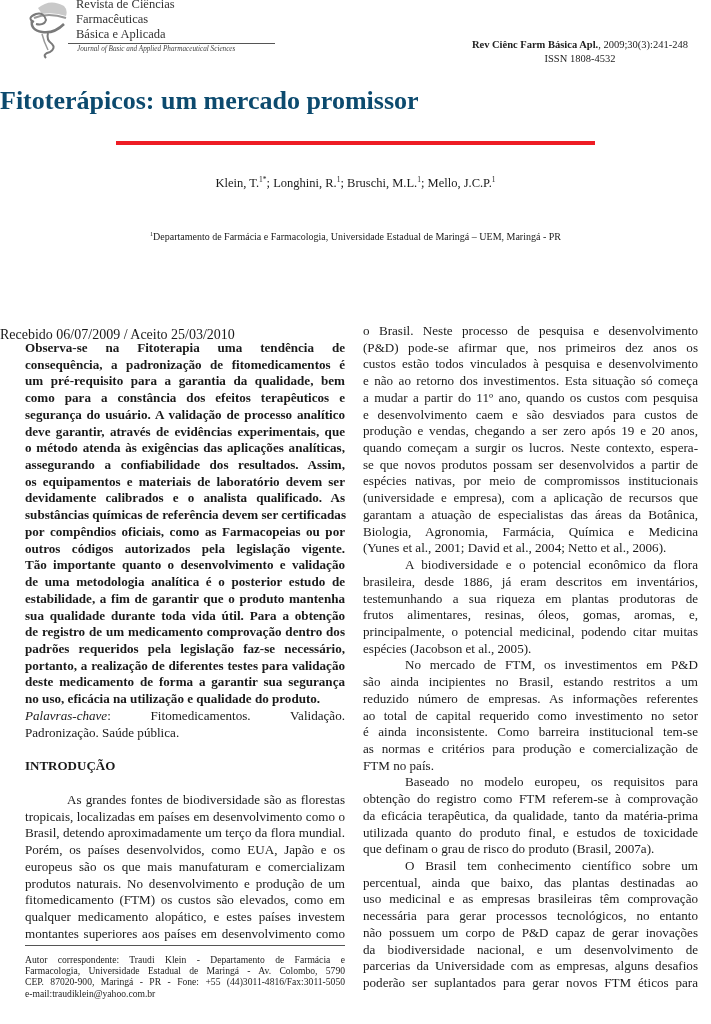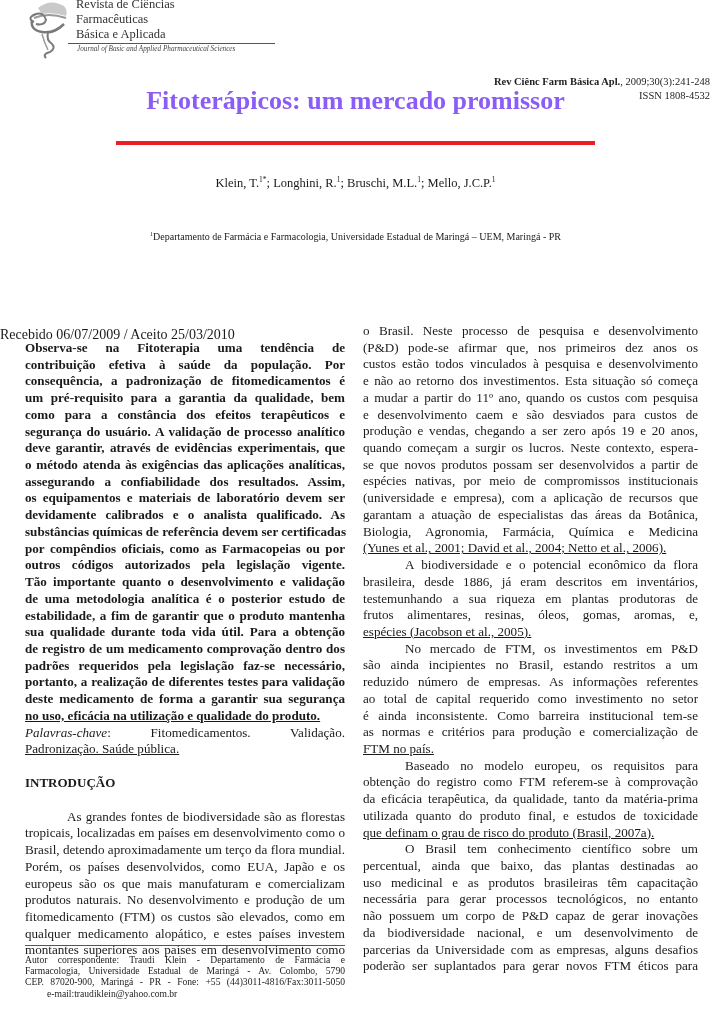--- a/index.html
+++ b/index.html
@@ -4,44 +4,44 @@
 <style>
   html, body { margin:0; padding:0; background:#ffffff; }
   body { width:711px; height:1024px; position:relative; overflow:hidden; font-family:"Liberation Serif", serif; color:#1a1a1a; }
   .abs { position:absolute; }
   
   #logo { left:24px; top:0px; width:50px; height:60px; }
   .jname { left:76px; font-size:12.5px; color:#333; line-height:15px; white-space:nowrap; }
   #jn1 { top:-3px; } #jn2 { top:12px;text-align:center; } #jn3 { top:27px; }
   #jrule { left:68px; top:43px; width:207px; height:1px; background:#555; }
   #jsub { left:77px; top:45px; font-size:7.2px; font-style:italic; color:#444; white-space:nowrap; }
-  #cite { right:1px; top:38px; font-size:10.5px; text-align:right; line-height:14px; color:#222;margin-top:37px; }
+  #cite { right:23px; top:38px; font-size:10.5px; text-align:center; line-height:14px; color:#222; }
   #cite b { font-weight:bold; }
   
-  #title { left:0; width:711px; top:86px; text-align:center; font-size:26px; font-weight:bold; color:#8b5cf6; }
+  #title { left:0; width:711px; top:86px; font-size:26px; font-weight:bold; color:#0c4a6e; }
   #redrule { left:116px; top:141px; width:479px; height:4px; background:#ee1c24; }
   #authors { left:0; width:711px; top:176px; text-align:center; font-size:12.5px; }
   #affil { left:0; width:711px; top:231px; text-align:center; font-size:10px; }
   #dates { left:0; width:711px; top:283px; font-size:14px;margin-top:44px; }
   sup { font-size:0.6em; line-height:0; }
   
   .col { position:absolute; width:320px; }
   #lcol { left:25px; top:323px; }
   #rcol { left:363px; top:323px; width:335px; }
   .hdg { font-size:13px; font-weight:bold; height:16.7px; line-height:16.7px; }
   .ln { font-size:13.1px; line-height:16.72px; height:16.72px; white-space:nowrap; text-align:justify; text-align-last:justify; overflow:visible; }
-  .ln.last { text-align-last:left;text-decoration:underline; }
+  .ln.last { text-align-last:left; }
   .ln.ind { text-indent:42px; }
   .bold .ln { font-weight:bold; }
   .sp { height:17px; }
   .kw-label { font-style:italic; }
   #footrule { left:25px; top:945px; width:320px; height:1px; background:#555; }
   #foot { left:25px; top:954px; width:320px; font-size:9.6px; line-height:11.2px; color:#222; }
   #foot .fl { white-space:nowrap; text-align:justify; text-align-last:justify; }
-  #foot .fl.last { text-align-last:left;margin-left:22px; }
+  #foot .fl.last { text-align-last:left; }
 </style>
 </head>
 <body>
 
 <div class="abs" id="logo">
   <svg width="50" height="60" viewBox="0 0 50 60">
     <path d="M14 8 Q26 -2 40 6 Q44 10 42 16 Q30 12 18 14 Z" fill="#c9c9c9"></path>
     <path d="M10 18 Q24 12 42 18" stroke="#9a9a9a" stroke-width="2" fill="none"></path>
     <path d="M8 20 Q6 30 18 32 Q30 34 40 24" stroke="#7a7a7a" stroke-width="2.5" fill="none"></path>
     <path d="M10 22 Q2 18 12 14 Q20 12 22 20 Q20 26 12 24" stroke="#7a7a7a" stroke-width="2" fill="none"></path>
@@ -62,21 +62,20 @@
 <div class="abs" id="title">Fitoterápicos: um mercado promissor</div>
 <div class="abs" id="redrule"></div>
 <div class="abs" id="authors"><span>Klein, T.<sup>1*</sup></span>;  <span>Longhini, R.<sup>1</sup></span>; <span>Bruschi, M.L.<sup>1</sup></span>; <span>Mello, J.C.P.<sup>1</sup></span></div>
 <div class="abs" id="affil"><sup>1</sup><span>Departamento de Farmácia e Farmacologia, Universidade Estadual de Maringá – UEM, Maringá - PR</span></div>
 <div class="abs" id="dates">Recebido 06/07/2009 / Aceito 25/03/2010</div>
 
 <div class="col" id="lcol">
   <div class="sp"></div>
   <div class="bold" id="abs-lines">
       <div class="ln">Observa-se na Fitoterapia uma tendência de</div>
-      <div class="ln">contribuição efetiva à saúde da população. Por</div>
       <div class="ln">consequência, a padronização de fitomedicamentos é</div>
       <div class="ln">um pré-requisito para a garantia da qualidade, bem</div>
       <div class="ln">como para a constância dos efeitos terapêuticos e</div>
       <div class="ln">segurança do usuário. A validação de processo analítico</div>
       <div class="ln">deve garantir, através de evidências experimentais, que</div>
       <div class="ln">o método atenda às exigências das aplicações analíticas,</div>
       <div class="ln">assegurando a confiabilidade dos resultados. Assim,</div>
       <div class="ln">os equipamentos e materiais de laboratório devem ser</div>
       <div class="ln">devidamente calibrados e o analista qualificado. As</div>
       <div class="ln">substâncias químicas de referência devem ser certificadas</div>
@@ -125,20 +124,21 @@
       <div class="ln">(universidade e empresa), com a aplicação de recursos que</div>
       <div class="ln">garantam a atuação de especialistas das áreas da Botânica,</div>
       <div class="ln">Biologia, Agronomia, Farmácia, Química e Medicina</div>
       <div class="ln last">(Yunes et al., 2001; David et al., 2004; Netto et al., 2006).</div>
     </div>
     <div>
       <div class="ln ind">A biodiversidade e o potencial econômico da flora</div>
       <div class="ln">brasileira, desde 1886, já eram descritos em inventários,</div>
       <div class="ln">testemunhando a sua riqueza em plantas produtoras de</div>
       <div class="ln">frutos alimentares, resinas, óleos, gomas, aromas, e,</div>
+      <div class="ln">principalmente, o potencial medicinal, podendo citar muitas</div>
       <div class="ln last">espécies (Jacobson et al., 2005).</div>
     </div>
     <div>
       <div class="ln ind">No mercado de FTM, os investimentos em P&amp;D</div>
       <div class="ln">são ainda incipientes no Brasil, estando restritos a um</div>
       <div class="ln">reduzido número de empresas. As informações referentes</div>
       <div class="ln">ao total de capital requerido como investimento no setor</div>
       <div class="ln">é ainda inconsistente. Como barreira institucional tem-se</div>
       <div class="ln">as normas e critérios para produção e comercialização de</div>
       <div class="ln last">FTM no país.</div>
@@ -146,21 +146,21 @@
     <div>
       <div class="ln ind">Baseado no modelo europeu, os requisitos para</div>
       <div class="ln">obtenção do registro como FTM referem-se à comprovação</div>
       <div class="ln">da eficácia terapêutica, da qualidade, tanto da matéria-prima</div>
       <div class="ln">utilizada quanto do produto final, e estudos de toxicidade</div>
       <div class="ln last">que definam o grau de risco do produto (Brasil, 2007a).</div>
     </div>
     <div>
       <div class="ln ind">O Brasil tem conhecimento científico sobre um</div>
       <div class="ln">percentual, ainda que baixo, das plantas destinadas ao</div>
-      <div class="ln">uso medicinal e as produtos brasileiras têm capacitação</div>
+      <div class="ln">uso medicinal e as empresas brasileiras têm comprovação</div>
       <div class="ln">necessária para gerar processos tecnológicos, no entanto</div>
       <div class="ln">não possuem um corpo de P&amp;D capaz de gerar inovações</div>
       <div class="ln">da biodiversidade nacional, e um desenvolvimento de</div>
       <div class="ln">parcerias da Universidade com as empresas, alguns desafios</div>
       <div class="ln">poderão ser suplantados para gerar novos FTM éticos para</div>
     </div>
   </div>
 
 <div class="abs" id="footrule"></div>
 <div class="abs" id="foot">

